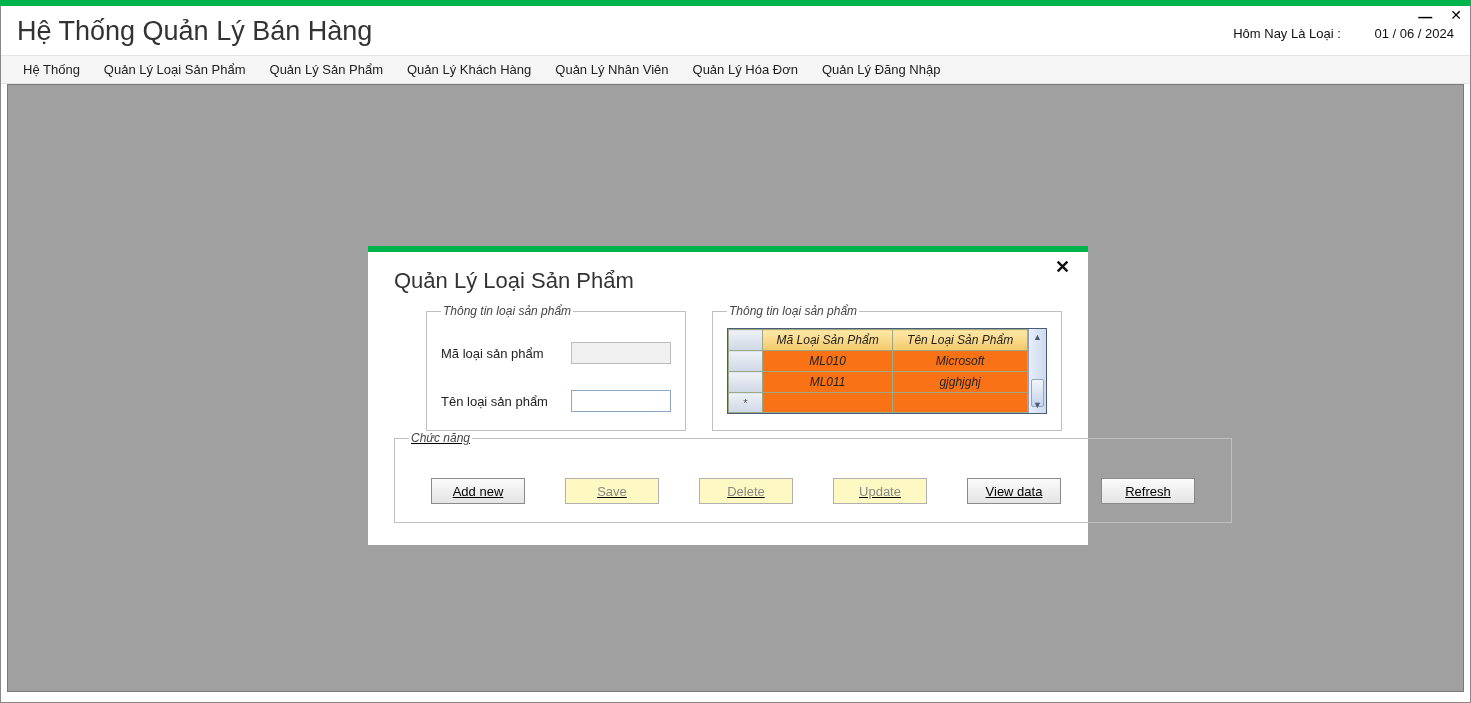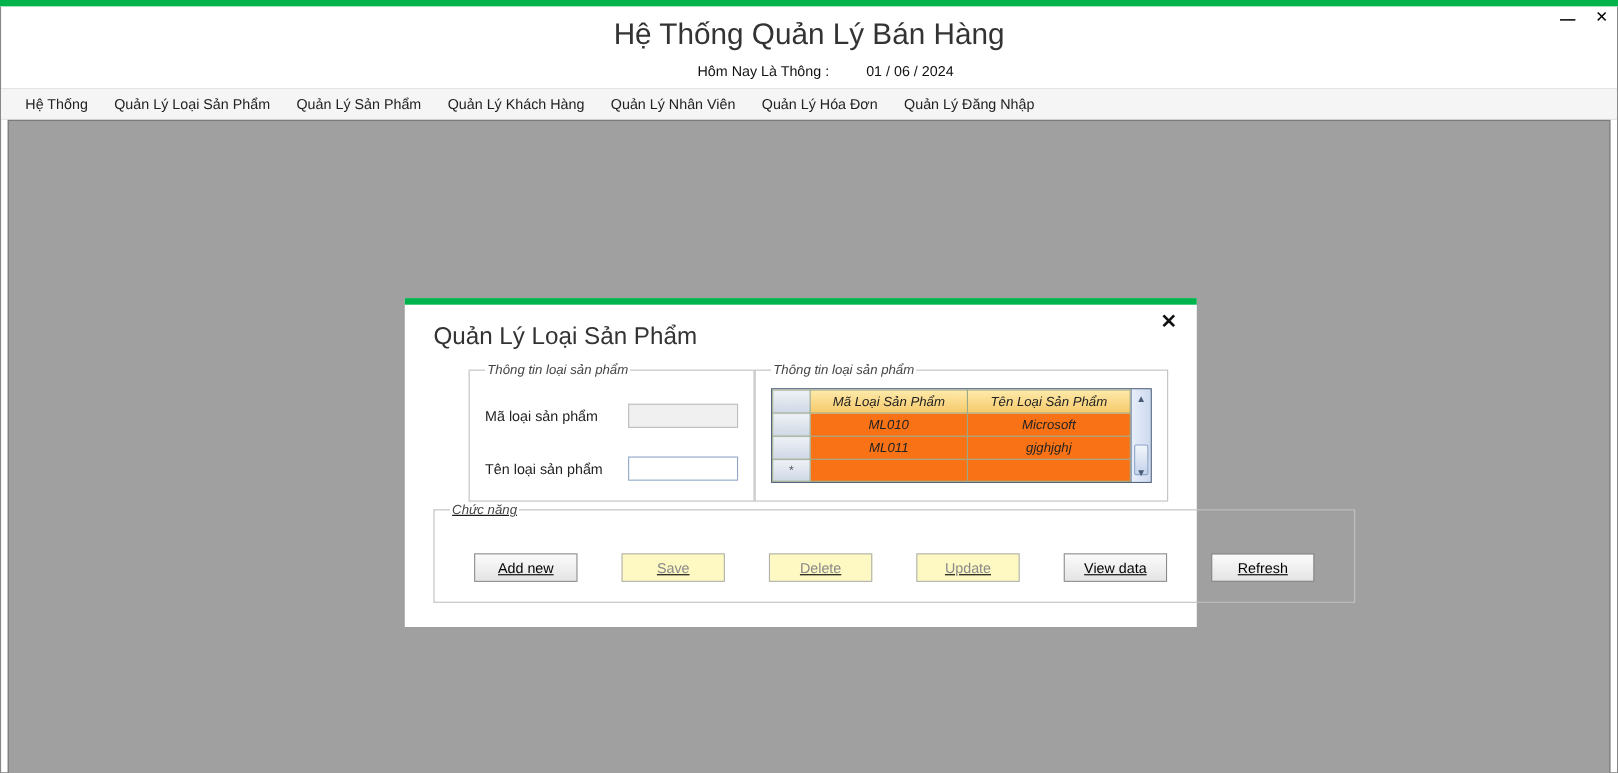--- a/index.html
+++ b/index.html
@@ -41,22 +41,21 @@
   .minimize-glyph {
     font-weight: bold;
     position: relative;
     top: 2px;
   }
 
   .header-area {
     padding: 10px 16px 8px 16px;
     display: flex;
     justify-content: space-between;
-    align-items: center;
-    flex-direction: column;
+    align-items: flex-start;
   }
 
   .app-title {
     font-size: 27px;
     font-weight: 300;
     color: #333;
   }
 
   .date-area {
     font-size: 13px;
@@ -120,20 +119,21 @@
 
   .child-title {
     font-size: 22px;
     font-weight: 300;
     color: #333;
     margin-bottom: 10px;
   }
 
   .row {
     display: flex;
+    gap: 26px;
     padding-left: 32px;
   }
 
   fieldset.group {
     border: 1px solid #c0c0c0;
     margin: 0;
     padding: 10px 14px 16px 14px;
   }
   fieldset.group > legend {
     font-size: 12px;
@@ -268,21 +268,21 @@
 <div class="window">
 
   <div class="window-controls">
     <span class="minimize-glyph">—</span>
     <span>✕</span>
   </div>
 
   <div class="header-area">
     <div class="app-title">Hệ Thống Quản Lý Bán Hàng</div>
     <div class="date-area">
-      <span>Hôm Nay Là Thông :</span>
+      <span>Hôm Nay Là Loại :</span>
       <span>01 / 06 / 2024</span>
     </div>
   </div>
 
   <div class="menubar">
     <div class="menuitem">Hệ Thống</div>
     <div class="menuitem">Quản Lý Loại Sản Phẩm</div>
     <div class="menuitem">Quản Lý Sản Phẩm</div>
     <div class="menuitem">Quản Lý Khách Hàng</div>
     <div class="menuitem">Quản Lý Nhân Viên</div>

